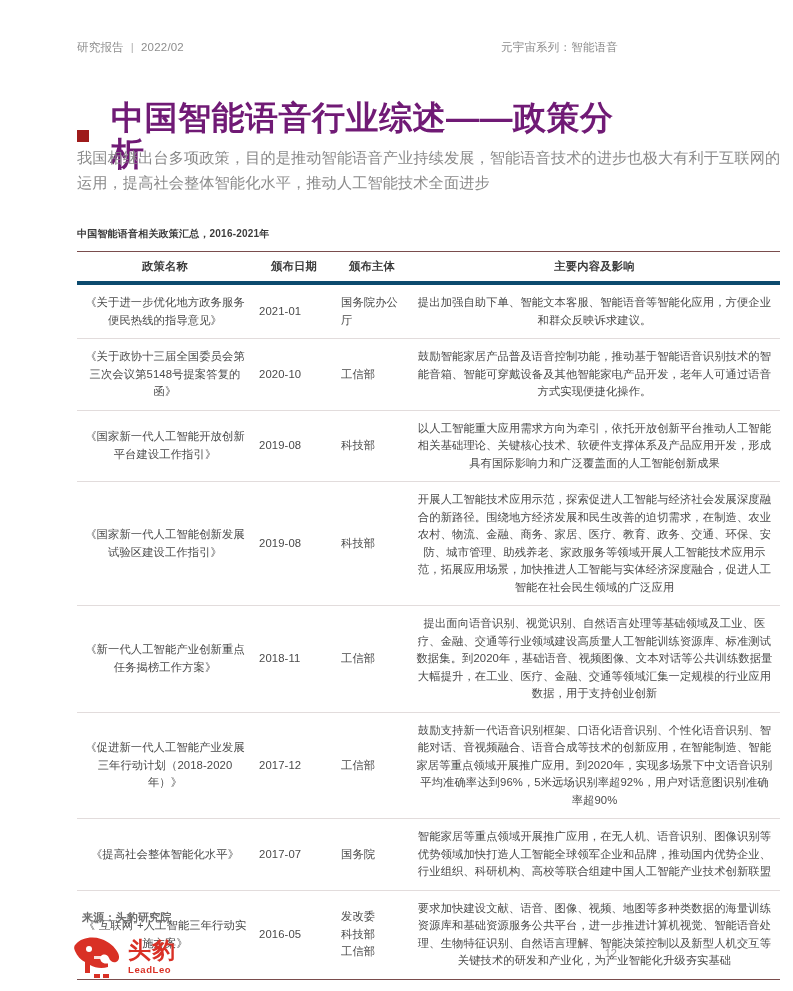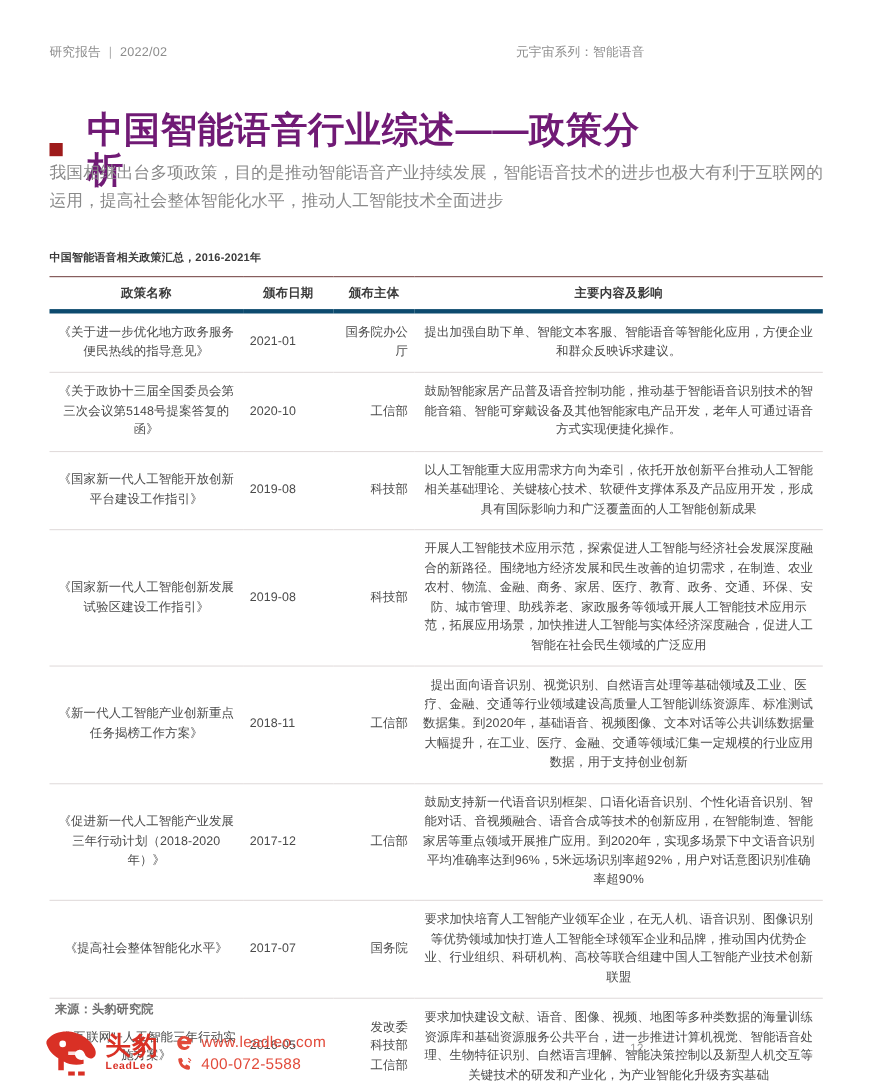--- a/index.html
+++ b/index.html
@@ -14,20 +14,21 @@
     color: #333333;
     position: relative;
     overflow: hidden;
   }
 
   .page {
     position: relative;
     width: 631px;
     height: 991px;
     box-sizing: border-box;
+    margin-left: 32px;
   }
 
   
   .doc-header {
     position: absolute;
     top: 40px;
     left: 45px;
     right: 45px;
     display: flex;
     justify-content: space-between;
@@ -118,21 +119,21 @@
     border-bottom: 1px solid #e2dcdc;
     vertical-align: middle;
     line-height: 1.55;
     letter-spacing: 0.1px;
   }
   table.policy-table tbody tr:last-child td {
     border-bottom: 1.6px solid #7a4d4d;
   }
   td.c-name   { text-align: center; width: 168px; }
   td.c-date   { text-align: left; width: 74px; white-space: nowrap; }
-  td.c-org    { text-align: right; width: 66px; line-height: 1.45; }
+  td.c-org    { text-align: left; width: 66px; line-height: 1.45; }
   td.c-detail { text-align: center; padding-left: 10px; }
 
   th.h-name   { width: 168px; }
   th.h-date   { width: 74px; }
   th.h-org    { width: 66px; }
   th.h-detail { text-align: center; padding-left: 10px; }
 
   
   .source {
     position: absolute;
@@ -276,21 +277,21 @@
           <tr>
             <td class="c-name">《促进新一代人工智能产业发展三年行动计划（2018-2020年）》</td>
             <td class="c-date">2017-12</td>
             <td class="c-org" style="white-space: pre-line;">工信部</td>
             <td class="c-detail">鼓励支持新一代语音识别框架、口语化语音识别、个性化语音识别、智能对话、音视频融合、语音合成等技术的创新应用，在智能制造、智能家居等重点领域开展推广应用。到2020年，实现多场景下中文语音识别平均准确率达到96%，5米远场识别率超92%，用户对话意图识别准确率超90%</td>
           </tr>
           <tr>
             <td class="c-name">《提高社会整体智能化水平》</td>
             <td class="c-date">2017-07</td>
             <td class="c-org" style="white-space: pre-line;">国务院</td>
-            <td class="c-detail">要求加快培育人工智能产业领军企业，在无人机、语音识别、图像识别等优势领域加快打造人工智能全球领军企业和品牌，推动国内优势企业、行业组织、科研机构、高校等联合组建中国人工智能产业技术创新联盟</td>
+            <td class="c-detail">智能家居等重点领域开展推广应用，在无人机、语音识别、图像识别等优势领域加快打造人工智能全球领军企业和品牌，推动国内优势企业、行业组织、科研机构、高校等联合组建中国人工智能产业技术创新联盟</td>
           </tr>
           <tr>
             <td class="c-name">《“互联网”+人工智能三年行动实施方案》</td>
             <td class="c-date">2016-05</td>
             <td class="c-org" style="white-space: pre-line;">发改委
 科技部
 工信部</td>
             <td class="c-detail">要求加快建设文献、语音、图像、视频、地图等多种类数据的海量训练资源库和基础资源服务公共平台，进一步推进计算机视觉、智能语音处理、生物特征识别、自然语言理解、智能决策控制以及新型人机交互等关键技术的研发和产业化，为产业智能化升级夯实基础</td>
           </tr>
         </tbody>
@@ -304,32 +305,17 @@
       <path fill="#d93025" d="M8 16 C18 4 40 0 58 6 C74 11 86 22 92 34 C96 42 94 50 88 52 C82 54 76 50 74 44 C72 39 68 36 63 37 C58 38 55 43 57 48 C59 54 66 56 72 55 L72 62 C60 66 46 64 36 58 L36 74 L26 74 L26 52 C18 48 10 40 6 30 C3 24 4 19 8 16 Z"></path>
       <circle cx="34" cy="26" r="6" fill="#ffffff"></circle>
       <path fill="#ffffff" d="M44 40 L62 40 L62 46 L44 46 Z" opacity="0.85"></path>
       <path fill="#d93025" d="M44 76 L56 76 L56 84 L44 84 Z"></path>
       <path fill="#d93025" d="M62 76 L74 76 L74 84 L62 84 Z"></path>
     </svg>
     <div class="logo-word">
       <span class="logo-cn">头豹</span>
       <span class="logo-en">LeadLeo</span>
     </div>
-    <div class="contact">
-      <div class="contact-line">
-        <svg class="ic" viewBox="0 0 24 24">
-          <path fill="#e24a3a" d="M12 4c3.2 0 6 1.6 7.4 4 .9-.4 2-.6 2.6.1.8.9.1 2.6-1.3 4.3.1.5.1 1 .1 1.5 0 .5-.4.8-.9.8H8.6c.3 2 2 3.4 4 3.4 1.5 0 2.8-.7 3.5-1.9l3.1 1.3C18 20.1 15.2 22 12 22 6.9 22 3 18.1 3 13S6.9 4 12 4zm0 3.2c-1.9 0-3.5 1.3-3.9 3.1h7.8c-.4-1.8-2-3.1-3.9-3.1z"></path>
-        </svg>
-        <span>www.leadleo.com</span>
-      </div>
-      <div class="contact-line">
-        <svg class="ic" viewBox="0 0 24 24">
-          <path fill="#e24a3a" d="M7.5 3.5c.6 0 1.1.3 1.4.9l1.3 2.8c.3.6.1 1.3-.4 1.7l-1 .8c.9 1.9 2.4 3.4 4.3 4.3l.8-1c.4-.5 1.1-.7 1.7-.4l2.8 1.3c.6.3.9.8.9 1.4v2.3c0 .9-.8 1.6-1.7 1.5C9.8 18.4 5 13.6 4.3 5.9c-.1-.9.6-1.7 1.5-1.7h1.7z"></path>
-          <path fill="none" stroke="#e24a3a" stroke-width="1.4" stroke-linecap="round" d="M17.5 4.5c1.2.6 2.2 1.6 2.8 2.8M17.8 8.2c.5.3 1 .8 1.3 1.4"></path>
-        </svg>
-        <span>400-072-5588</span>
-      </div>
-    </div>
   </div>
 
   <div class="page-number">12</div>
 
 </div>
 
 </body></html>

